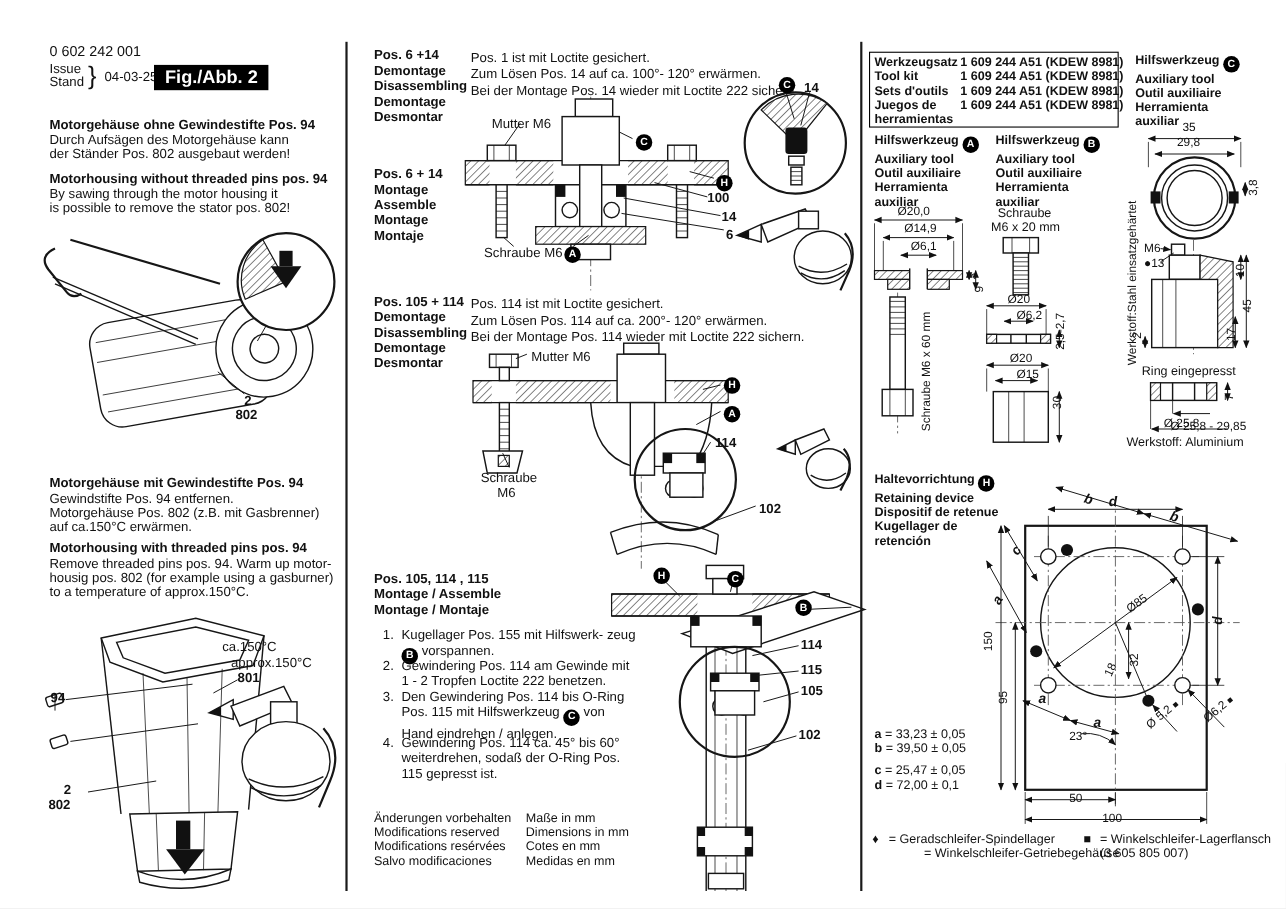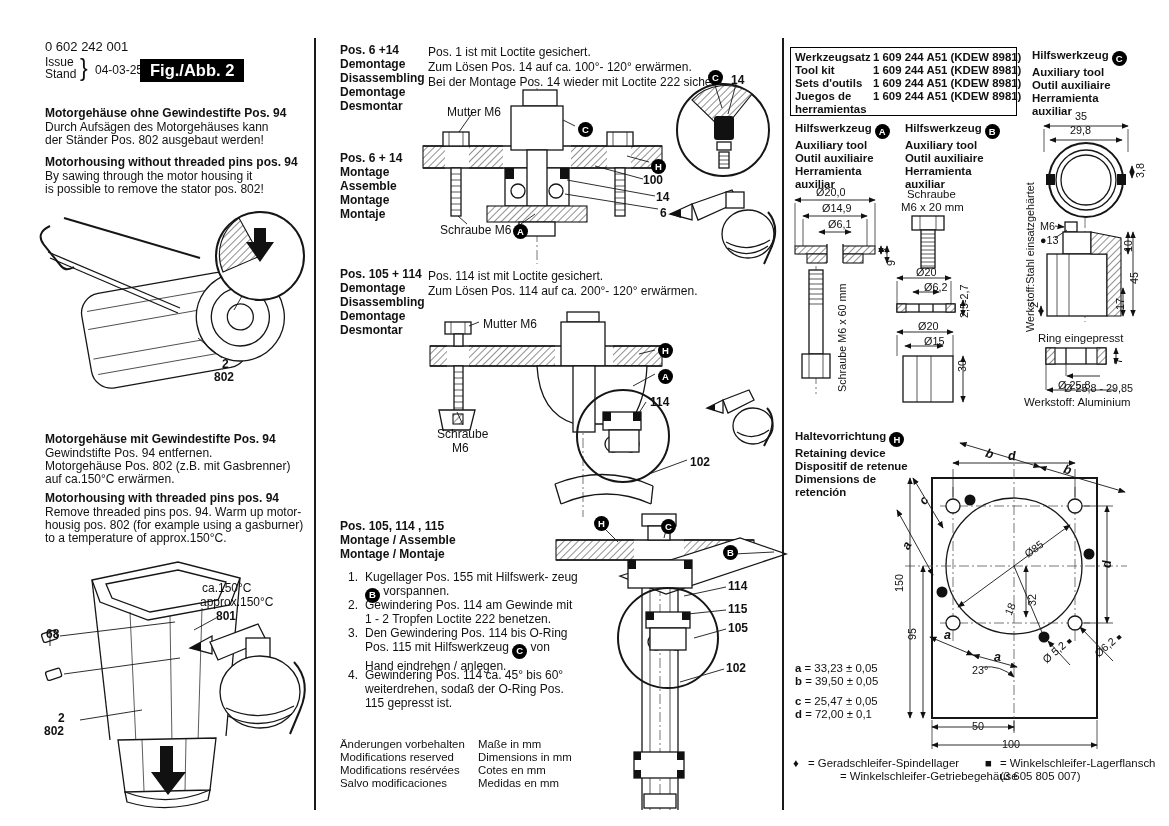--- a/index.html
+++ b/index.html
@@ -56,21 +56,21 @@
 <div class="abs t" style="left:45px;top:40px;font-size:13px">0 602 242 001</div>
 <div class="abs" style="left:45px;top:57px;font-size:12px;line-height:11.5px">
   <div>Issue</div>
   <div>Stand</div>
 </div>
 <div class="abs" style="left:80px;top:55px;font-size:23px;font-weight:400">}</div>
 <div class="abs t" style="left:95px;top:64px">04-03-25</div>
 <div class="abs figbox" style="left:140px;top:59px">Fig./Abb. 2</div>
 
 <div class="abs t b" style="left:45px;top:107px">Motorgehäuse ohne Gewindestifte Pos. 94</div>
-<div class="abs t" style="left:45px;top:121px">Durch Aufsägen des Motorgehäuses kann</div>
+<div class="abs t" style="left:45px;top:121px">Durch Aufsägen des Motorgehäuse kann</div>
 <div class="abs t" style="left:45px;top:134px">der Ständer Pos. 802 ausgebaut werden!</div>
 <div class="abs t b" style="left:45px;top:156px">Motorhousing without threaded pins pos. 94</div>
 <div class="abs t" style="left:45px;top:170px">By sawing through the motor housing it</div>
 <div class="abs t" style="left:45px;top:183px">is possible to remove the stator pos. 802!</div>
 
 <svg style="left:28px;top:192px" width="294" height="238">
   <g transform="rotate(-10 150 140)">
     <rect class="wl" x="58" y="88" width="158" height="96" rx="20"></rect>
     <line class="ext" x1="64" y1="104" x2="212" y2="104"></line>
     <line class="ext" x1="62" y1="122" x2="214" y2="122"></line>
@@ -130,23 +130,23 @@
   <polygon class="blk" points="160,98 171,92 171,101"></polygon>
   <path class="wl" d="M180,92 L228,74 L236,90 L188,110 Z"></path>
   <rect class="wl" x="216" y="88" width="24" height="20"></rect>
   <ellipse class="wl" cx="230" cy="142" rx="40" ry="36"></ellipse>
   <path class="ln" d="M196,158 Q230,174 264,156"></path>
   <path class="ln" d="M198,166 Q230,182 262,164"></path>
   <path class="ln thk" d="M264,112 q18,20 6,48 l-10,24"></path>
   <line class="ldr" x1="186" y1="68" x2="164" y2="80"></line>
   <line class="ldr" x1="50" y1="170" x2="112" y2="160"></line>
 </svg>
-<div class="abs t b" style="left:46px;top:628px">68</div>
+<div class="abs t b" style="left:46px;top:628px">94</div>
 <div class="abs t" style="left:202px;top:582px">ca.150°C</div>
-<div class="abs t" style="left:200px;top:596px">approx.150°C</div>
+<div class="abs t" style="left:210px;top:596px">approx.150°C</div>
 <div class="abs t b" style="left:216px;top:610px">801</div>
 <div class="abs t b" style="left:58px;top:712px">2</div>
 <div class="abs t b" style="left:44px;top:725px">802</div>
 
 <div class="vr" style="left:314px;top:38px;height:772px"></div>
 
 <div class="abs t b" style="left:340px;top:44px">Pos. 6 +14</div>
 <div class="abs t b" style="left:340px;top:58px">Demontage</div>
 <div class="abs t b" style="left:340px;top:72px">Disassembling</div>
 <div class="abs t b" style="left:340px;top:86px">Demontage</div>
@@ -230,20 +230,21 @@
   <path class="ln thk" d="M100,34 q12,14 4,34 l-8,18"></path>
 </svg>
 
 <div class="abs t b" style="left:340px;top:268px">Pos. 105 + 114</div>
 <div class="abs t b" style="left:340px;top:282px">Demontage</div>
 <div class="abs t b" style="left:340px;top:296px">Disassembling</div>
 <div class="abs t b" style="left:340px;top:310px">Demontage</div>
 <div class="abs t b" style="left:340px;top:324px">Desmontar</div>
 <div class="abs t" style="left:428px;top:270px">Pos. 114 ist mit Loctite gesichert.</div>
 <div class="abs t" style="left:428px;top:285px">Zum Lösen Pos. 114 auf ca. 200°- 120° erwärmen.</div>
+<div class="abs t" style="left:428px;top:300px">Bei der Montage Pos. 114 wieder mit Loctite 222 sichern.</div>
 
 <svg style="left:415px;top:312px" width="300" height="210">
   <line class="cln" x1="168" y1="0" x2="168" y2="205"></line>
   <rect class="hat" x="15" y="34" width="232" height="20"></rect>
   <rect class="wf" x="32" y="32" width="22" height="24"></rect>
   <rect class="wf" x="140" y="32" width="58" height="24"></rect>
   <line class="ln" x1="15" y1="34" x2="247" y2="34"></line>
   <line class="ln" x1="15" y1="54" x2="247" y2="54"></line>
   <rect class="wl" x="30" y="10" width="26" height="12"></rect>
   <line class="ext" x1="36" y1="10" x2="36" y2="22"></line>
@@ -530,21 +531,21 @@
 </svg>
 <div class="abs dimt rot" style="left:1112px;top:364px">7</div>
 <div class="abs dimt" style="left:1058px;top:379px">Ø 25,8</div>
 <div class="abs dimt" style="left:1064px;top:382px">Ø 25,8 - 29,85</div>
 <div class="abs sm" style="left:1024px;top:396px">Werkstoff: Aluminium</div>
 
 <div class="abs" style="left:795px;top:430px">
   <div class="sm b"><span>Haltevorrichtung</span> <span class="cl">H</span></div>
   <div class="sm b">Retaining device</div>
   <div class="sm b">Dispositif de retenue</div>
-  <div class="sm b">Dimensions de</div>
+  <div class="sm b">Kugellager de</div>
   <div class="sm b">retención</div>
 </div>
 
 <svg style="left:885px;top:415px" width="284" height="350">
   <rect class="ln thk" x="47" y="63" width="165" height="240" fill="#fff"></rect>
   <circle class="ln" cx="129" cy="151" r="68" fill="none" stroke-width="1.8"></circle>
   <line class="cln" x1="20" y1="151" x2="242" y2="151"></line>
   <line class="cln" x1="129" y1="36" x2="129" y2="316"></line>
   <line class="cln" x1="55" y1="91" x2="205" y2="91"></line>
   <line class="cln" x1="55" y1="208" x2="205" y2="208"></line>

